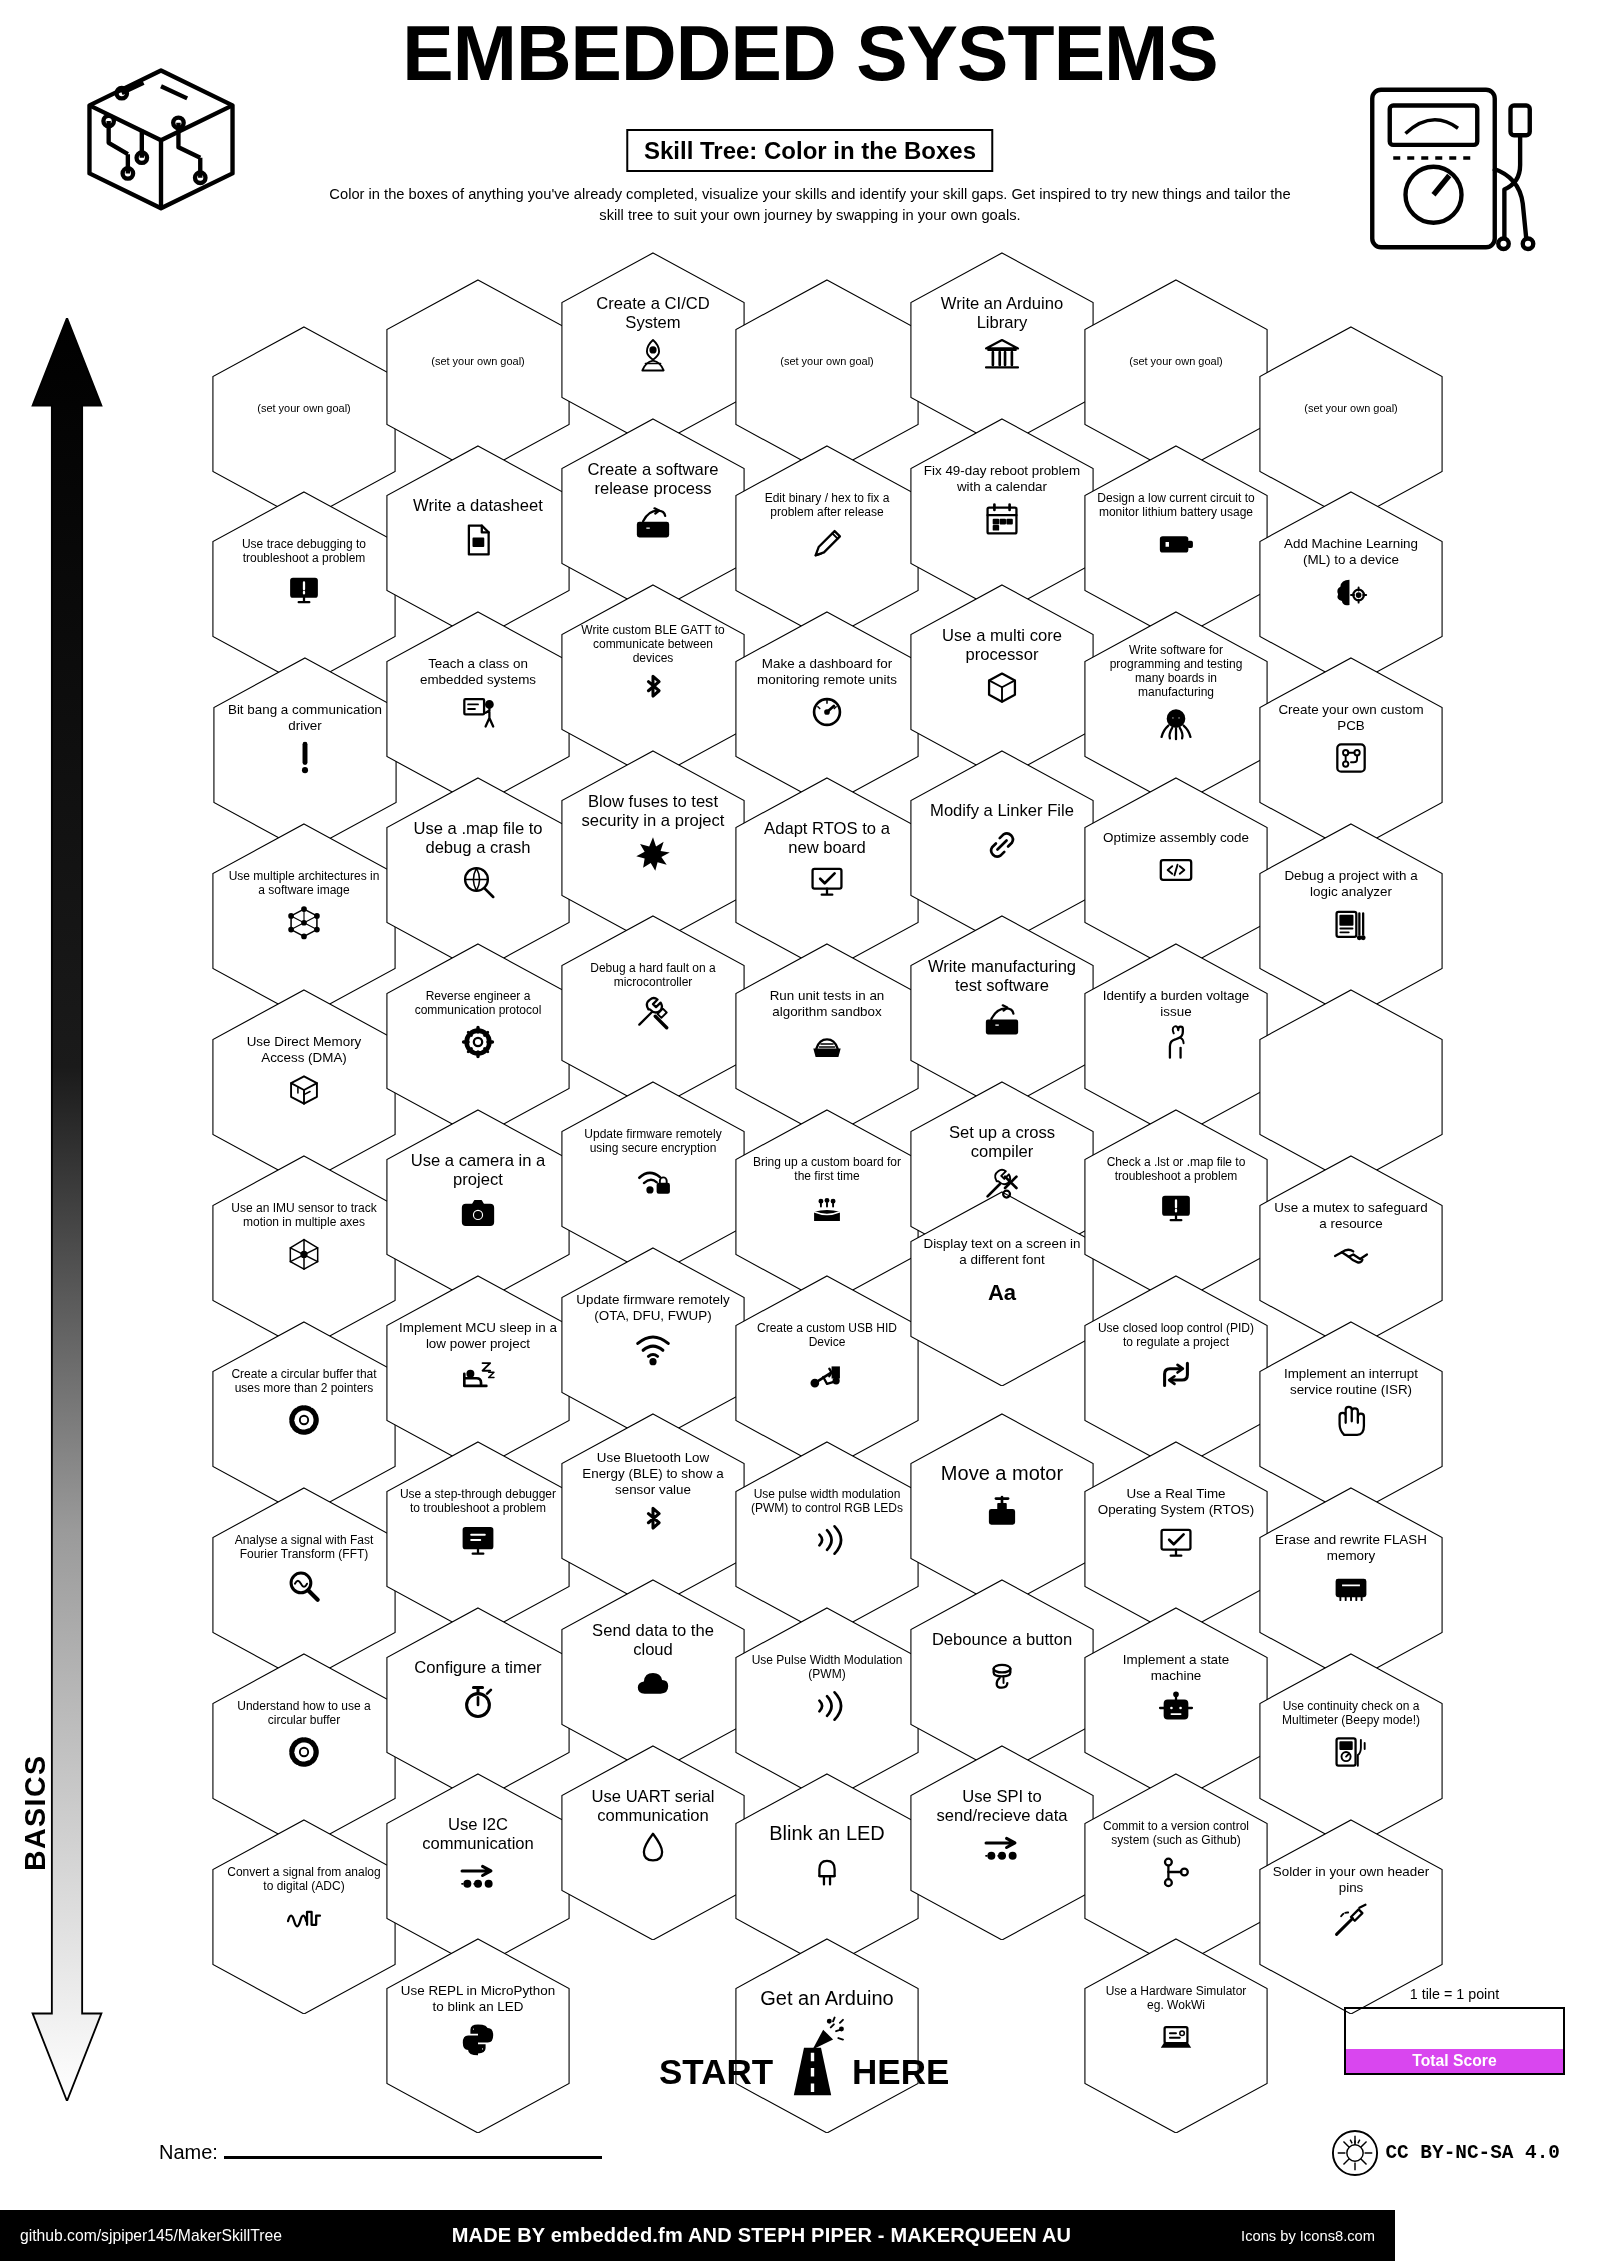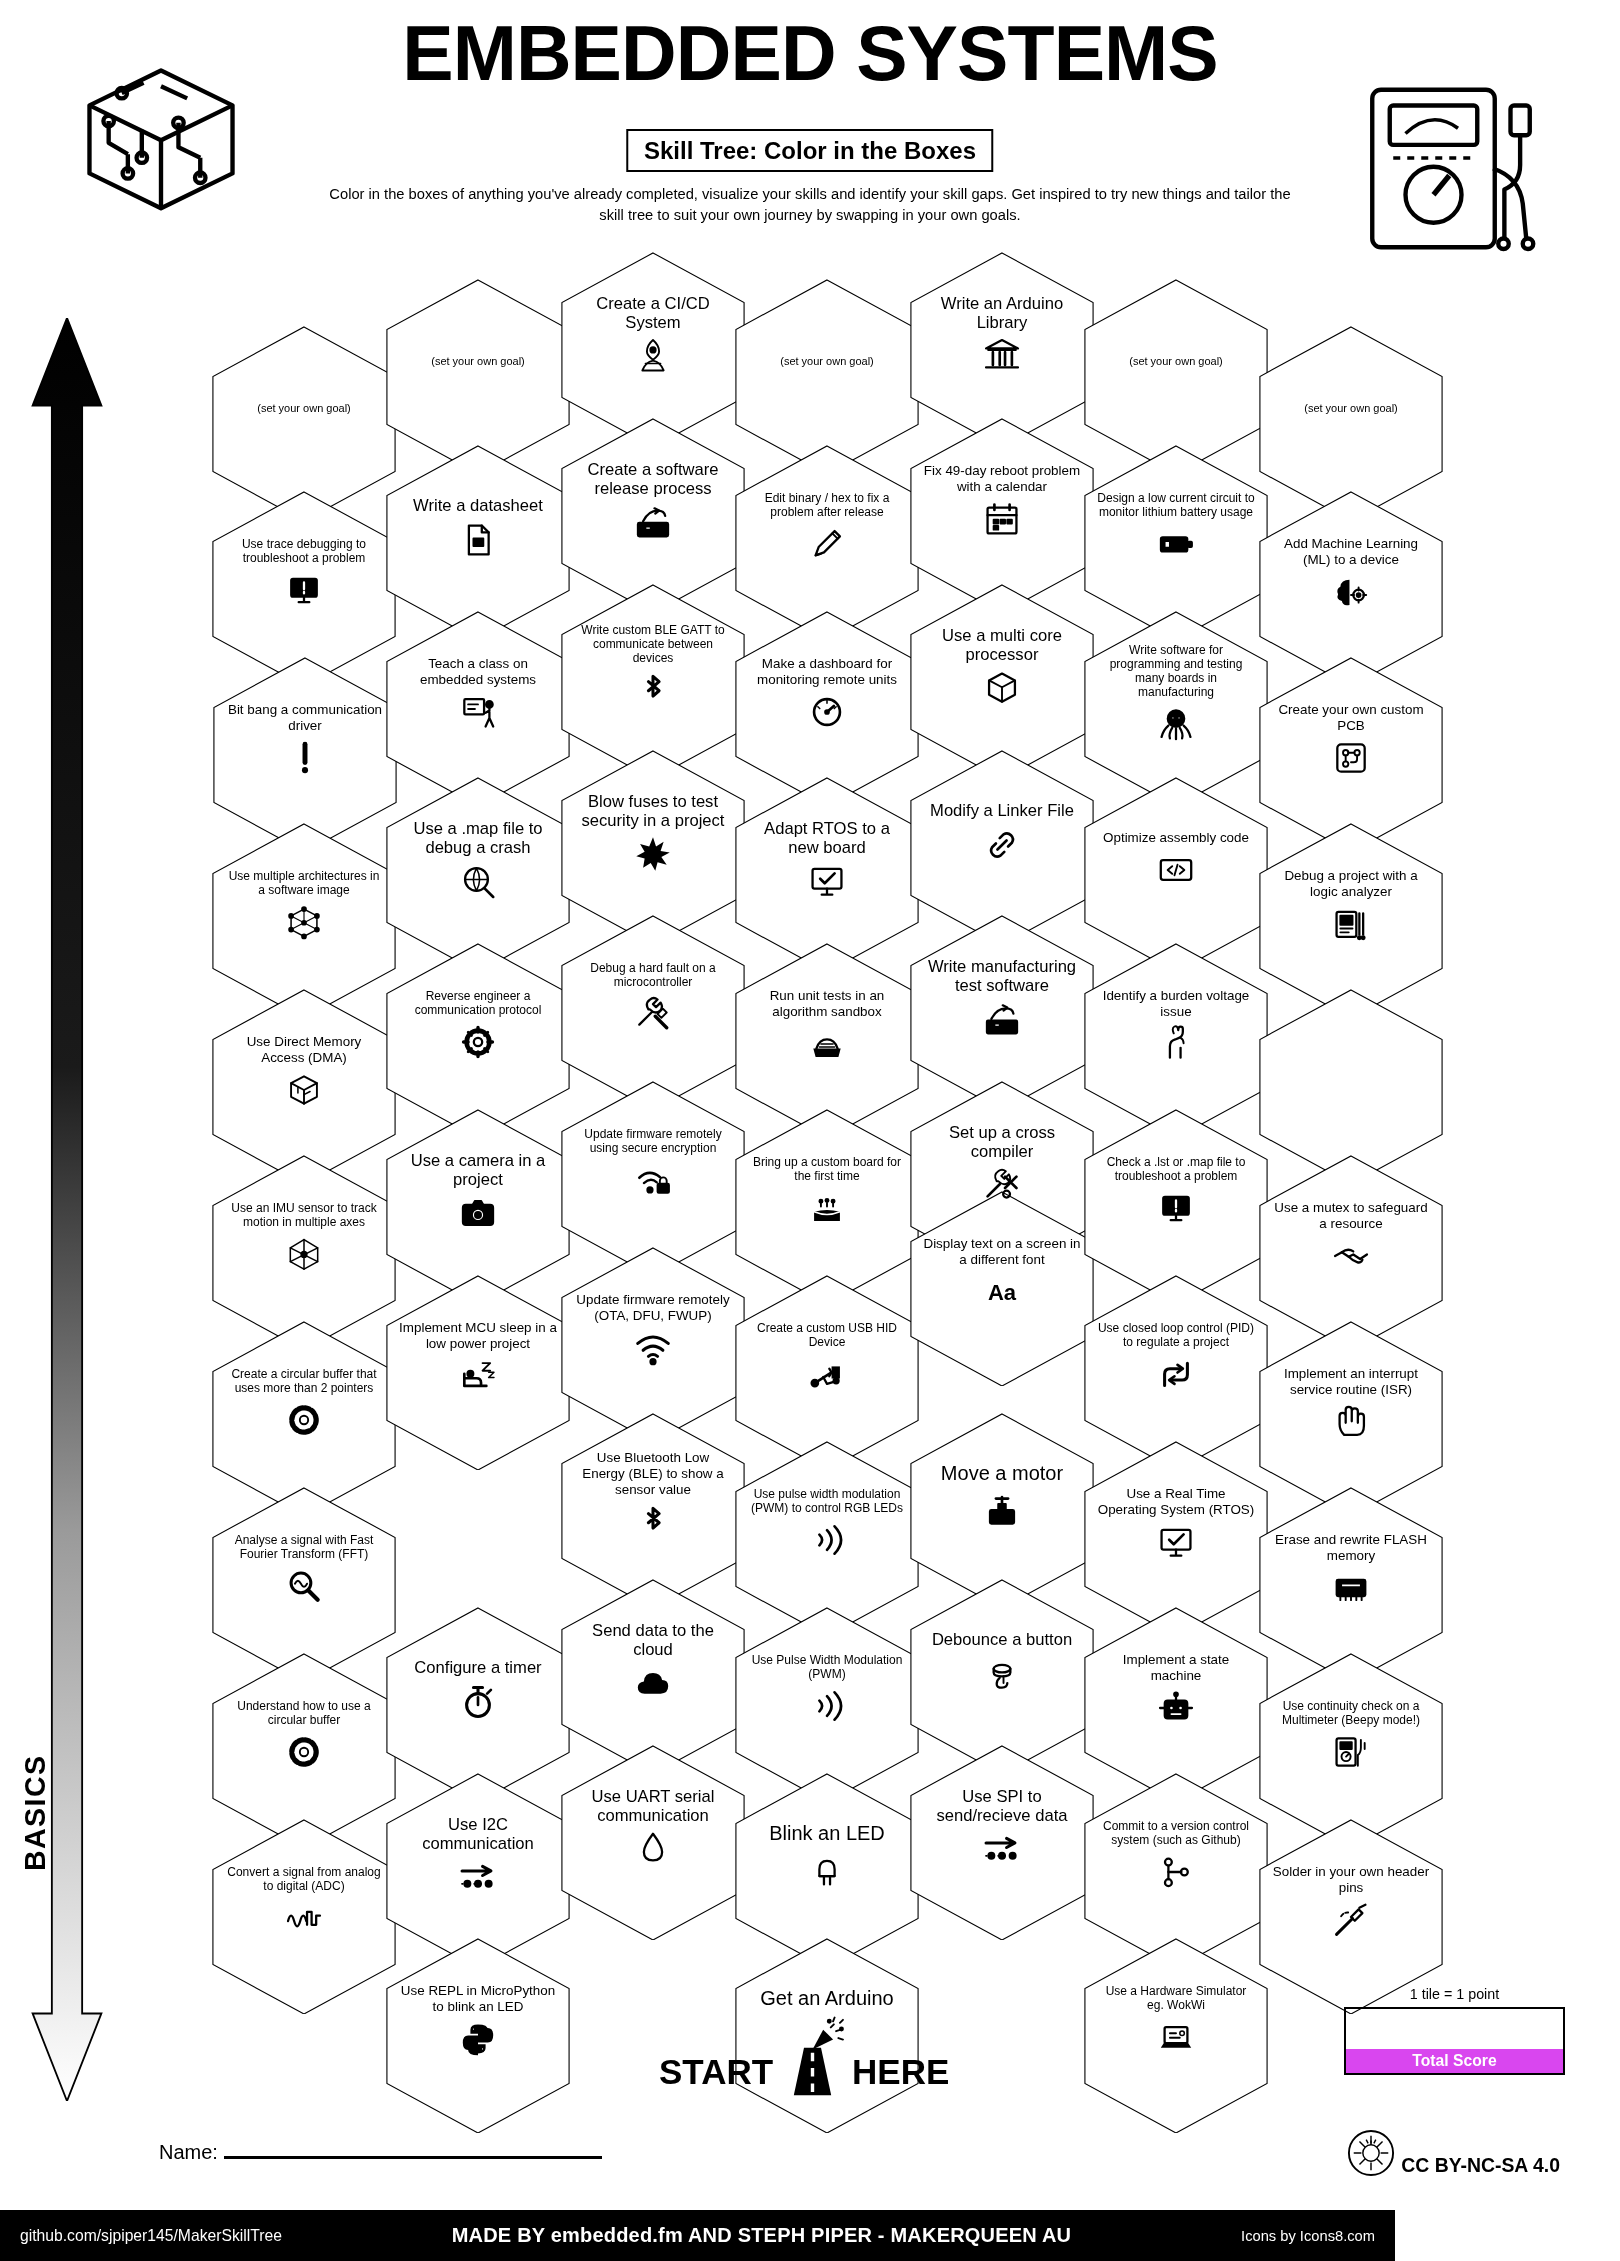--- a/index.html
+++ b/index.html
@@ -171,21 +171,21 @@
   #score-label {
     position:absolute; bottom:0; left:0; right:0;
     background:#d946ef; color:#fff; text-align:center;
     font-size: 15.7px; font-weight: 700; padding: 2.8px 0;
   }
 
   
   #cc {
     position: absolute;
     right: 60px; top: 2129px;
-    display: flex; align-items: flex-end; gap: 6px;
+    display: flex; align-items: center; gap: 6px; font-family: Liberation Mono, monospace;
   }
   #cc-text { font-size: 19.4px; font-weight: 700; }
 
   
   #footer {
     position: absolute;
     left: 0; bottom: 0;
     width: 1395px; height: 51px;
     background: #000; color: #fff;
     display: flex; align-items: center;
@@ -496,20 +496,35 @@
         <div class="ic">
           <svg viewBox="0 0 100 100" width="38" height="38" fill="none" stroke="#000" stroke-width="5" stroke-linejoin="round" stroke-linecap="round">
             <path d="M14 76 L14 44 M14 56 h32 q12 0 12 12 v8 M14 76 h58" stroke-width="7"></path>
             <circle cx="30" cy="44" r="8" fill="#000"></circle>
             <path d="M62 16 h20 l-20 20 h20" stroke-width="5"></path>
             <path d="M78 40 h14 l-14 14 h14" stroke-width="4"></path>
           </svg>
         </div>
       </div>
     </div>
+    <div class="hex sm" style="left: 379px; top: 1438px;">
+      <svg class="hexbg" viewBox="0 0 100 100" preserveAspectRatio="none">
+        <polygon points="50,2 96,27 96,75 50,100 4,75 4,27" fill="#ffffff" stroke="#000000" stroke-width="1.1" vector-effect="non-scaling-stroke"></polygon>
+      </svg>
+      <div class="inner">
+        <div class="lbl">Use a step-through debugger to troubleshoot a problem</div>
+        <div class="ic">
+          <svg viewBox="0 0 100 100" width="38" height="38" fill="none" stroke="#000" stroke-width="5" stroke-linejoin="round" stroke-linecap="round">
+            <rect x="12" y="18" width="76" height="54" rx="5" fill="#000"></rect>
+            <path d="M32 36 h36 M32 50 h24" stroke="#fff" stroke-width="5"></path>
+            <path d="M36 86 h28 M50 72 v14" stroke-width="6"></path>
+          </svg>
+        </div>
+      </div>
+    </div>
     <div class="hex lg" style="left: 379px; top: 1604px;">
       <svg class="hexbg" viewBox="0 0 100 100" preserveAspectRatio="none">
         <polygon points="50,2 96,27 96,75 50,100 4,75 4,27" fill="#ffffff" stroke="#000000" stroke-width="1.1" vector-effect="non-scaling-stroke"></polygon>
       </svg>
       <div class="inner">
         <div class="lbl">Configure a timer</div>
         <div class="ic">
           <svg viewBox="0 0 100 100" width="38" height="38" fill="none" stroke="#000" stroke-width="5" stroke-linejoin="round" stroke-linecap="round">
             <circle cx="50" cy="58" r="30" stroke-width="8"></circle>
             <path d="M50 58 L50 38" stroke-width="7"></path>

